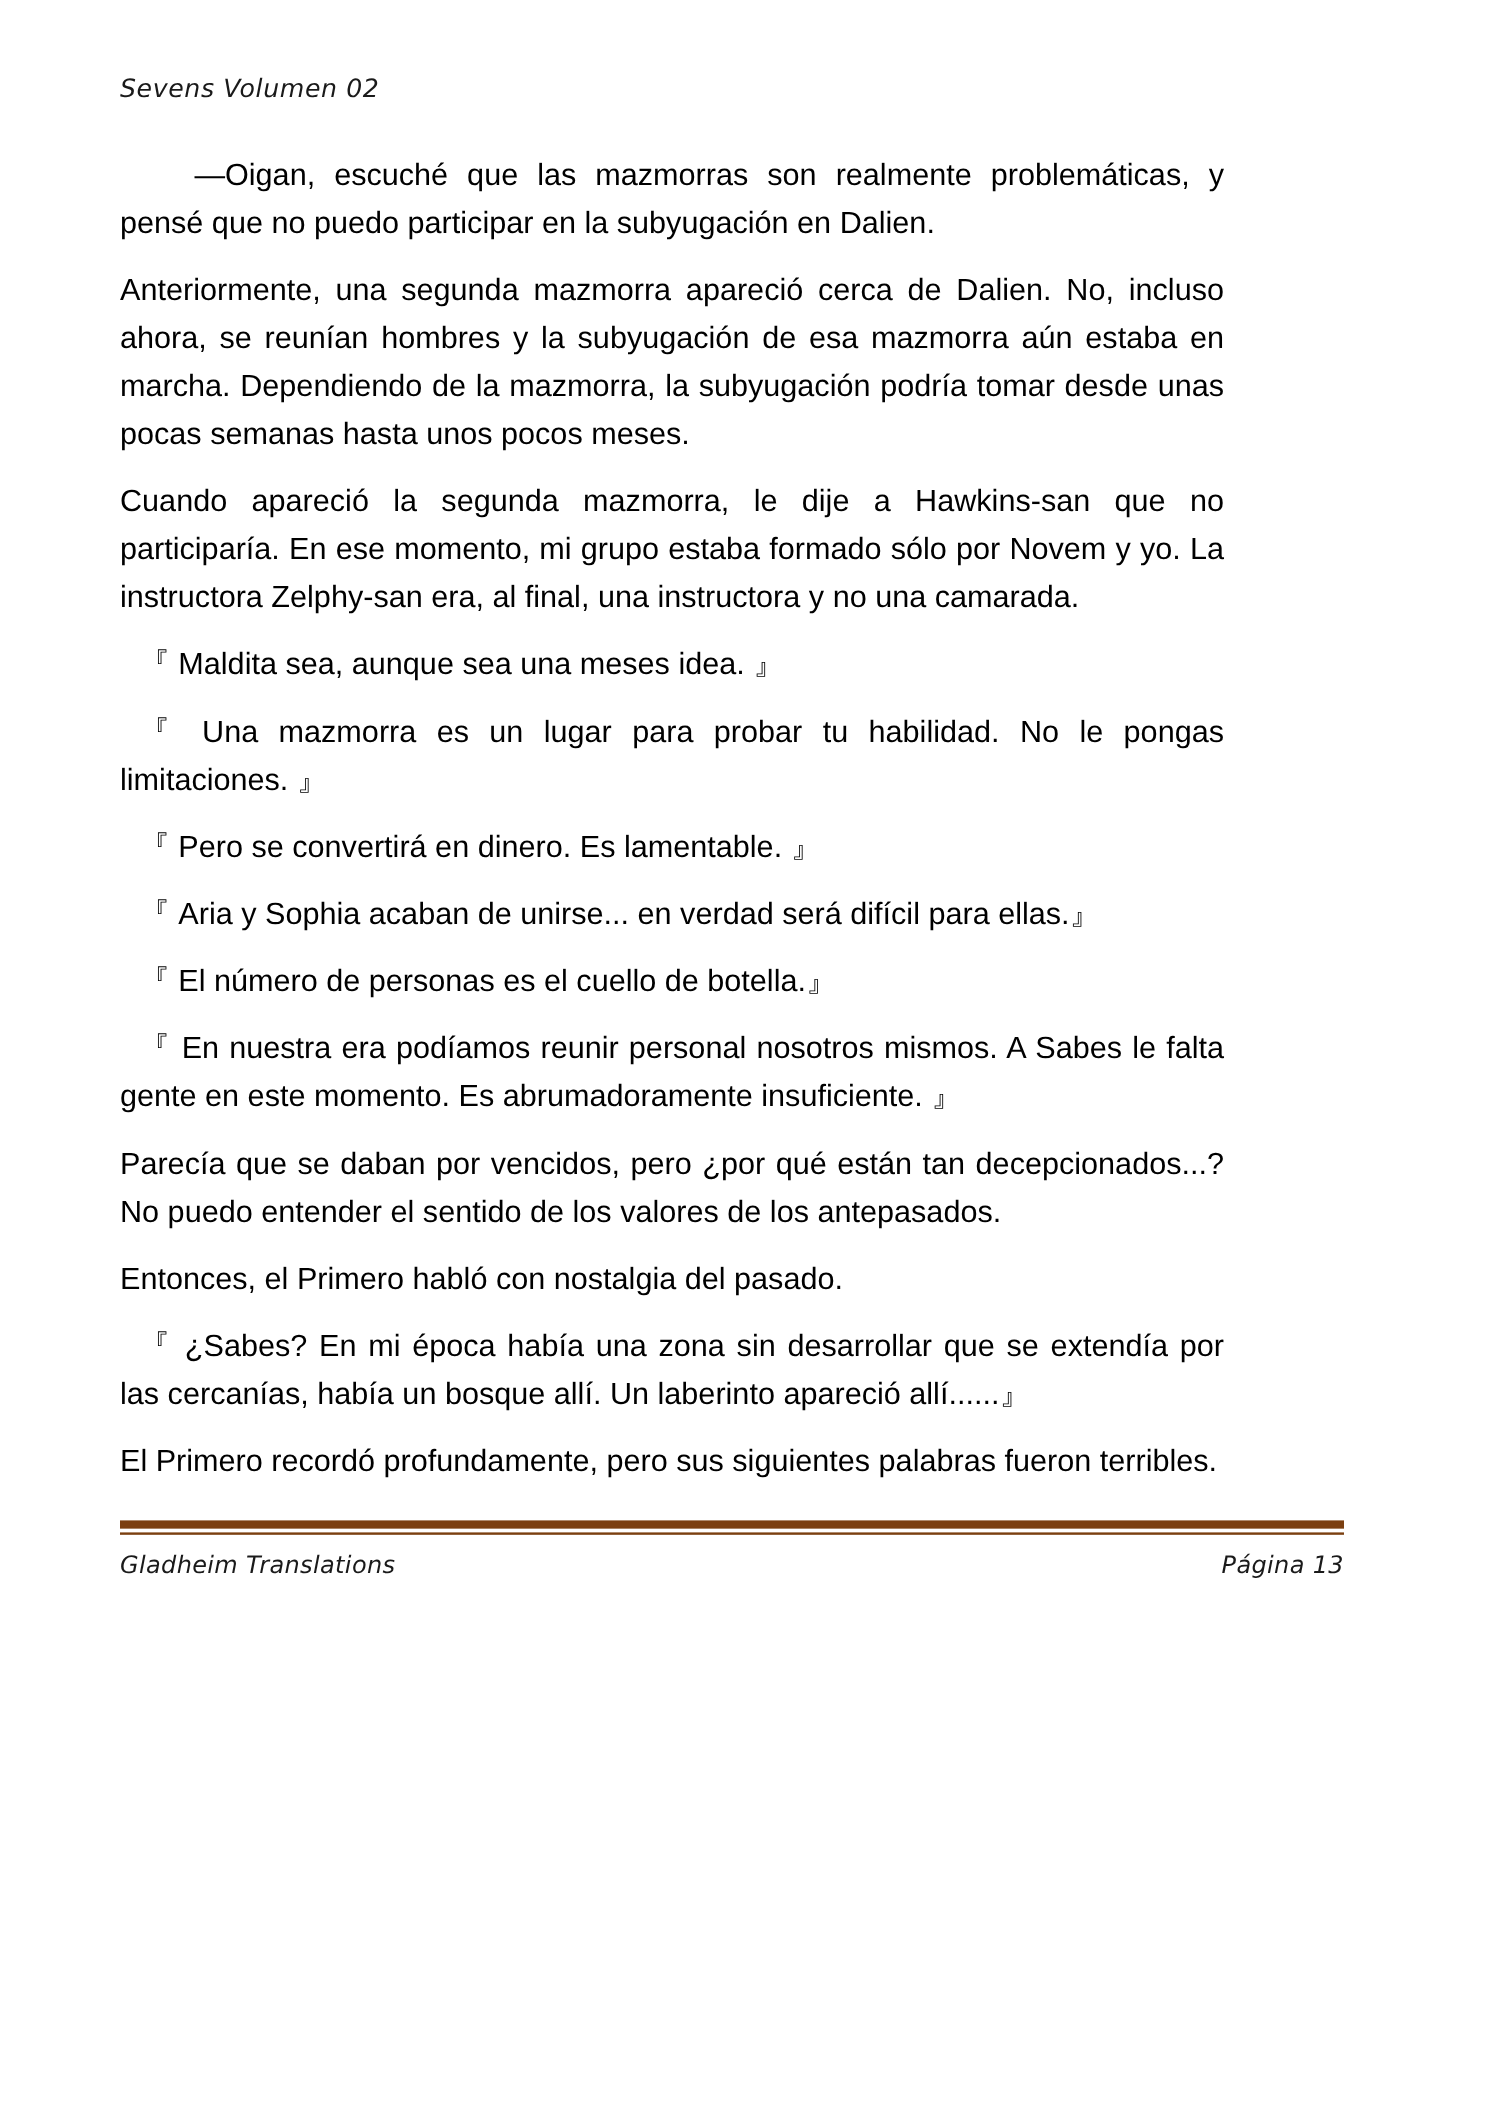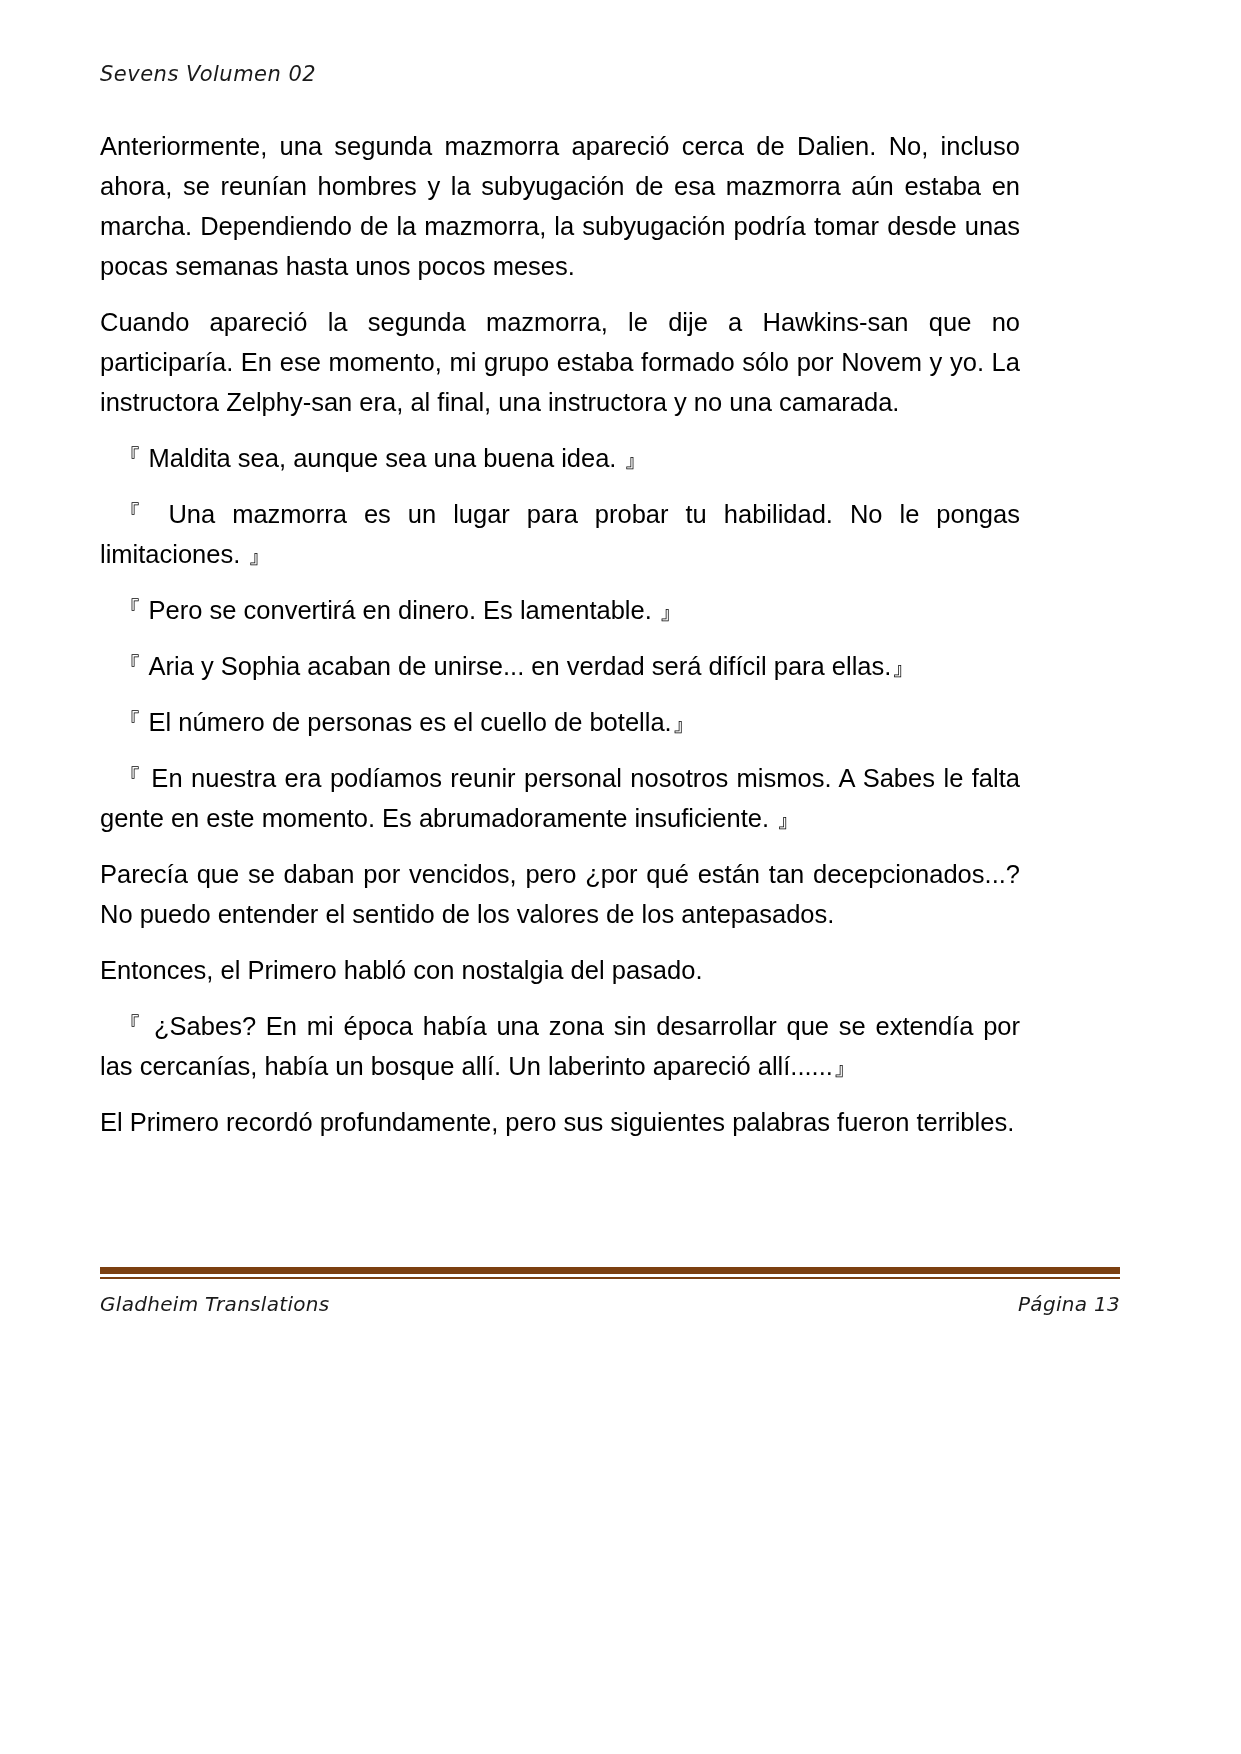--- a/index.html
+++ b/index.html
@@ -102,23 +102,24 @@
 </head>
 <body>
 
 <div class="page">
 
   <div class="header">
     <div class="header-title">Sevens Volumen 02</div>
   </div>
 
   <div class="content">
+      <p class="para indent">—Oigan, escuché que las mazmorras son realmente problemáticas, y pensé que no puedo participar en la subyugación en Dalien.</p>
       <p class="para">Anteriormente, una segunda mazmorra apareció cerca de Dalien. No, incluso ahora, se reunían hombres y la subyugación de esa mazmorra aún estaba en marcha. Dependiendo de la mazmorra, la subyugación podría tomar desde unas pocas semanas hasta unos pocos meses.</p>
       <p class="para">Cuando apareció la segunda mazmorra, le dije a Hawkins-san que no participaría. En ese momento, mi grupo estaba formado sólo por Novem y yo. La instructora Zelphy-san era, al final, una instructora y no una camarada.</p>
-      <p class="para dialogue">『 Maldita sea, aunque sea una buena idea. 』</p>
+      <p class="para dialogue">『 Maldita sea, aunque sea una meses idea. 』</p>
       <p class="para dialogue">『  Una mazmorra es un lugar para probar tu habilidad.   No le pongas limitaciones. 』</p>
       <p class="para dialogue">『 Pero se convertirá en dinero.  Es lamentable. 』</p>
       <p class="para dialogue">『 Aria y Sophia acaban de unirse... en verdad será difícil para ellas.』</p>
       <p class="para dialogue">『 El número de personas es el cuello de botella.』</p>
       <p class="para dialogue">『 En nuestra era podíamos reunir personal nosotros mismos.  A Sabes le falta gente en este momento. Es abrumadoramente insuficiente. 』</p>
       <p class="para">Parecía que se daban por vencidos, pero ¿por qué están tan decepcionados...? No puedo entender el sentido de los valores de los antepasados.</p>
       <p class="para">Entonces, el Primero habló con nostalgia del pasado.</p>
       <p class="para dialogue">『 ¿Sabes? En mi época había una zona sin desarrollar que se extendía por las cercanías, había un bosque allí. Un laberinto apareció allí......』</p>
       <p class="para">El Primero recordó profundamente, pero sus siguientes palabras fueron terribles.</p>
     </div>

